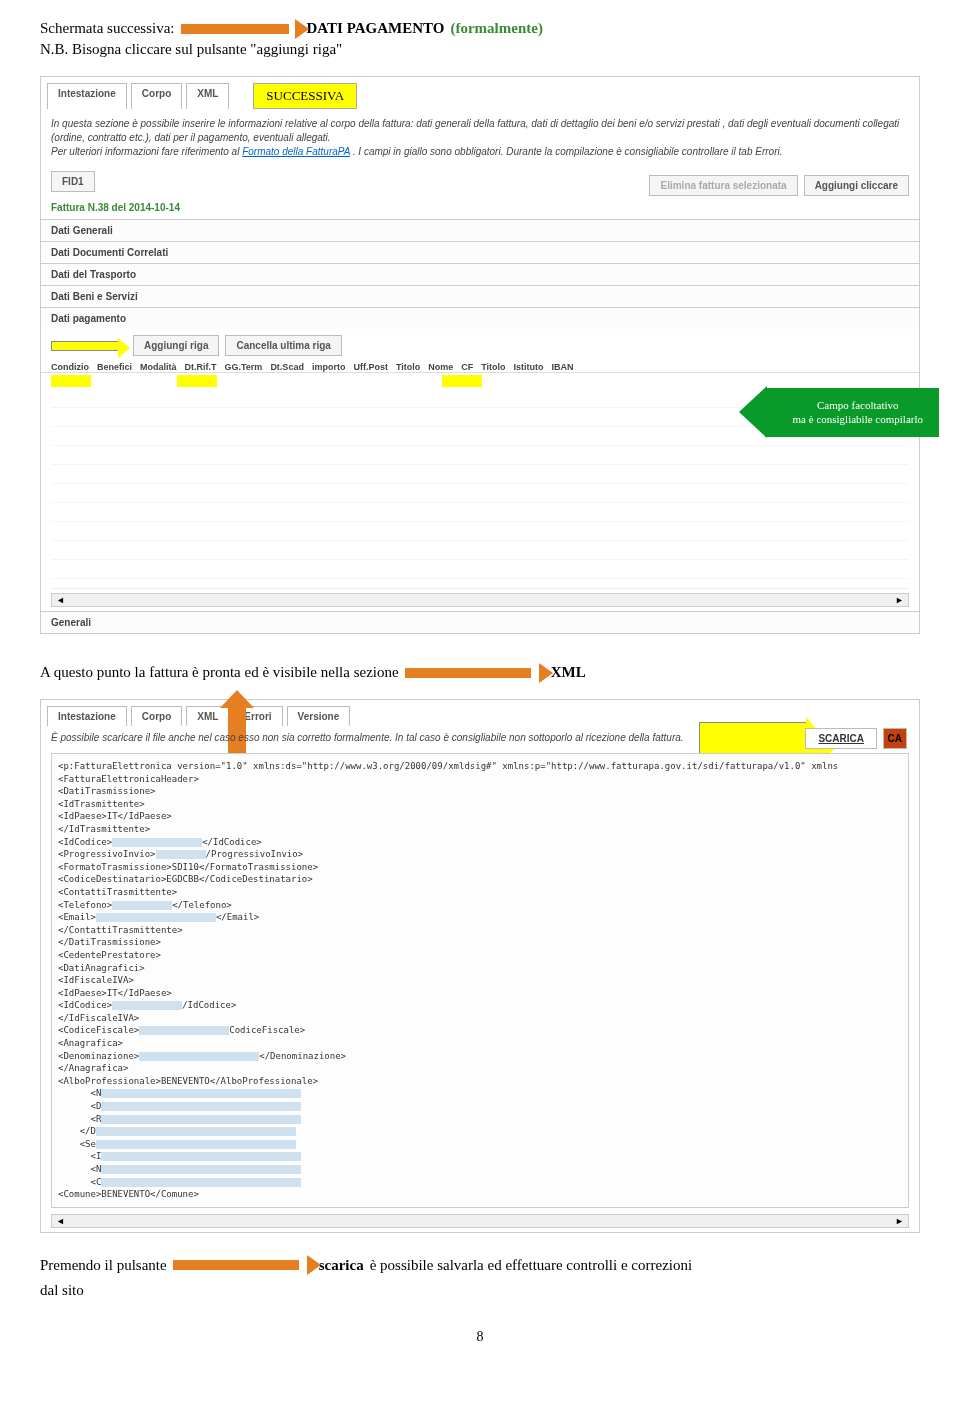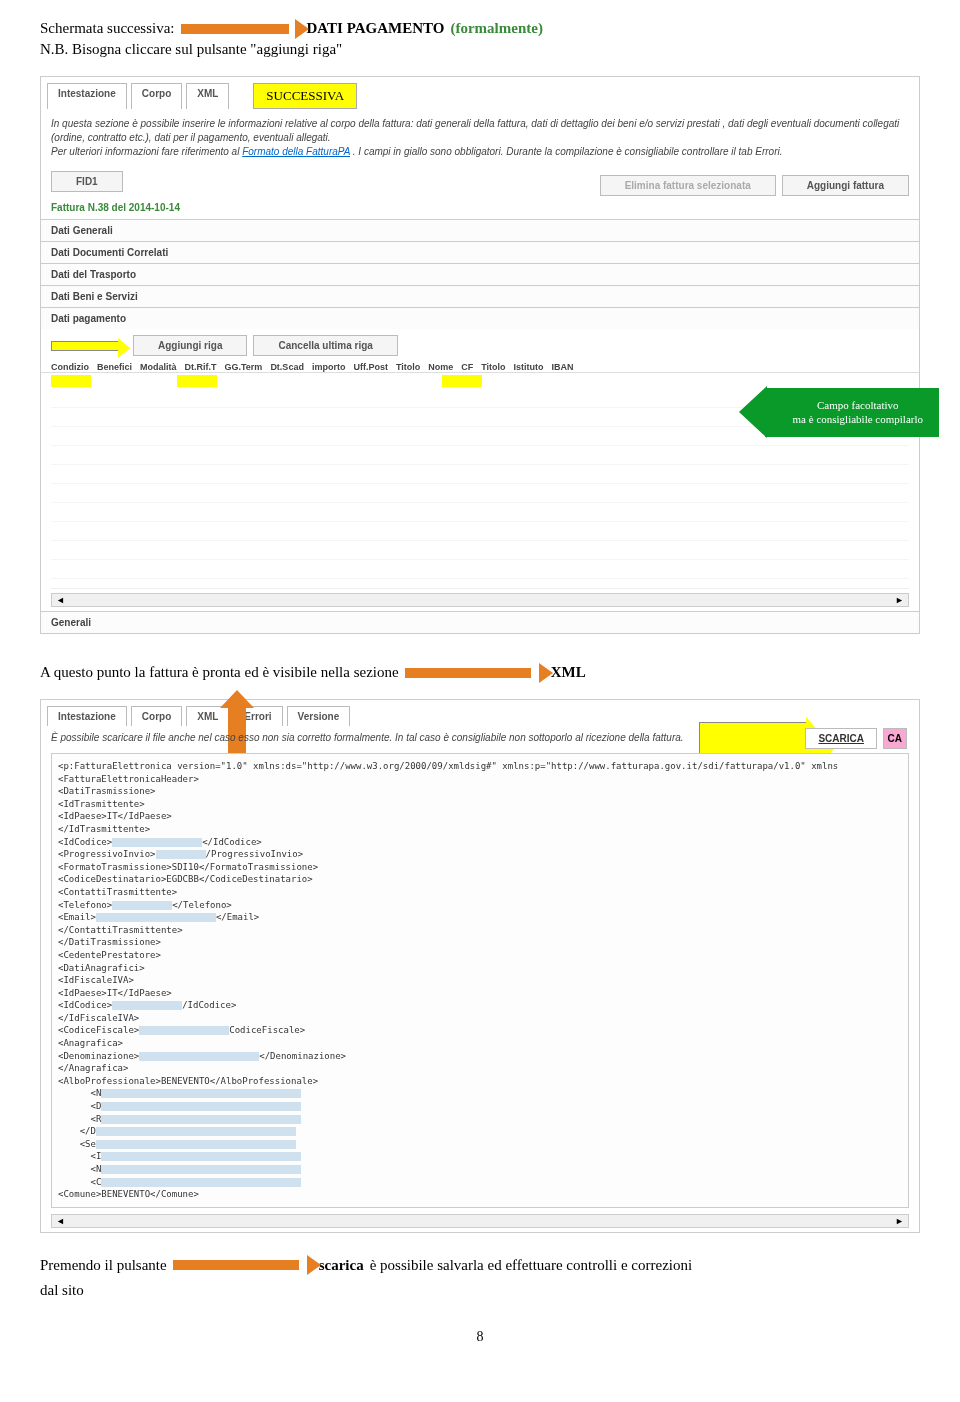--- a/index.html
+++ b/index.html
@@ -55,21 +55,21 @@
     color: #000;
     font-family: Georgia, serif;
     font-size: 13px;
   }
   .desc { padding: 8px 10px; font-style: italic; color: #444; line-height: 1.4; font-size: 10px; }
   .desc a { color: #0066cc; text-decoration: underline; }
   .fid-row { display: flex; align-items: center; justify-content: space-between; padding: 0 10px 6px; }
   .btn {
     border: 1px solid #bbb;
     background: #f5f5f5;
-    padding: 4px 24px;
+    padding: 4px 10px;
     font-size: 10px;
     font-weight: bold;
     color: #555;
   }
   .btn.light { color: #aaa; }
   .green-text { color: #3a8a3a; font-weight: bold; font-size: 10px; padding: 0 10px 6px; }
   .section-bar {
     border-top: 1px solid #ccc;
     padding: 5px 10px;
     font-weight: bold;
@@ -169,21 +169,21 @@
     padding: 4px 12px;
     font-weight: bold;
     font-size: 10px;
     color: #333;
     text-decoration: underline;
   }
   .ca-btn {
     position: absolute;
     top: 28px; right: 12px;
     border: 1px solid #bbb;
-    background: #f9a8d4;
+    background: #c2410c;
     padding: 4px 4px;
     font-weight: bold;
     font-size: 10px;
   }
   .bottom-text { margin-top: 24px; font-size: 15px; display: flex; align-items: center; gap: 6px; flex-wrap: wrap; }
   .pagenum { text-align: center; margin-top: 30px; font-size: 14px; }
   .panel2 { position: relative; }
   .desc2 { padding: 6px 10px 4px; font-style: italic; color: #444; font-size: 10px; position: relative; }
 </style>
 </head>
@@ -207,21 +207,21 @@
   <div class="desc">
     <span>In questa sezione è possibile inserire le informazioni relative al corpo della fattura: dati generali della fattura, dati di dettaglio dei beni e/o servizi prestati , dati degli eventuali documenti collegati (ordine, contratto etc.), dati per il pagamento, eventuali allegati.</span><br>
     <span>Per ulteriori informazioni fare riferimento al </span>
     <a href="#">Formato della FatturaPA</a>
     <span>. I campi in giallo sono obbligatori. Durante la compilazione è consigliabile controllare il tab Errori.</span>
   </div>
   <div class="fid-row">
     <div class="btn">FID1</div>
     <div style="display:flex;gap:6px;margin-top:8px;">
       <div class="btn light">Elimina fattura selezionata</div>
-      <div class="btn">Aggiungi fattura</div>
+      <div class="btn">Aggiungi cliccare</div>
     </div>
   </div>
   <div class="green-text">Fattura N.38 del 2014-10-14</div>
 
   <div class="section-bar">Dati Generali</div>
   <div class="section-bar">Dati Documenti Correlati</div>
   <div class="section-bar">Dati del Trasporto</div>
   <div class="section-bar">Dati Beni e Servizi</div>
   <div class="section-bar">Dati pagamento</div>
 

